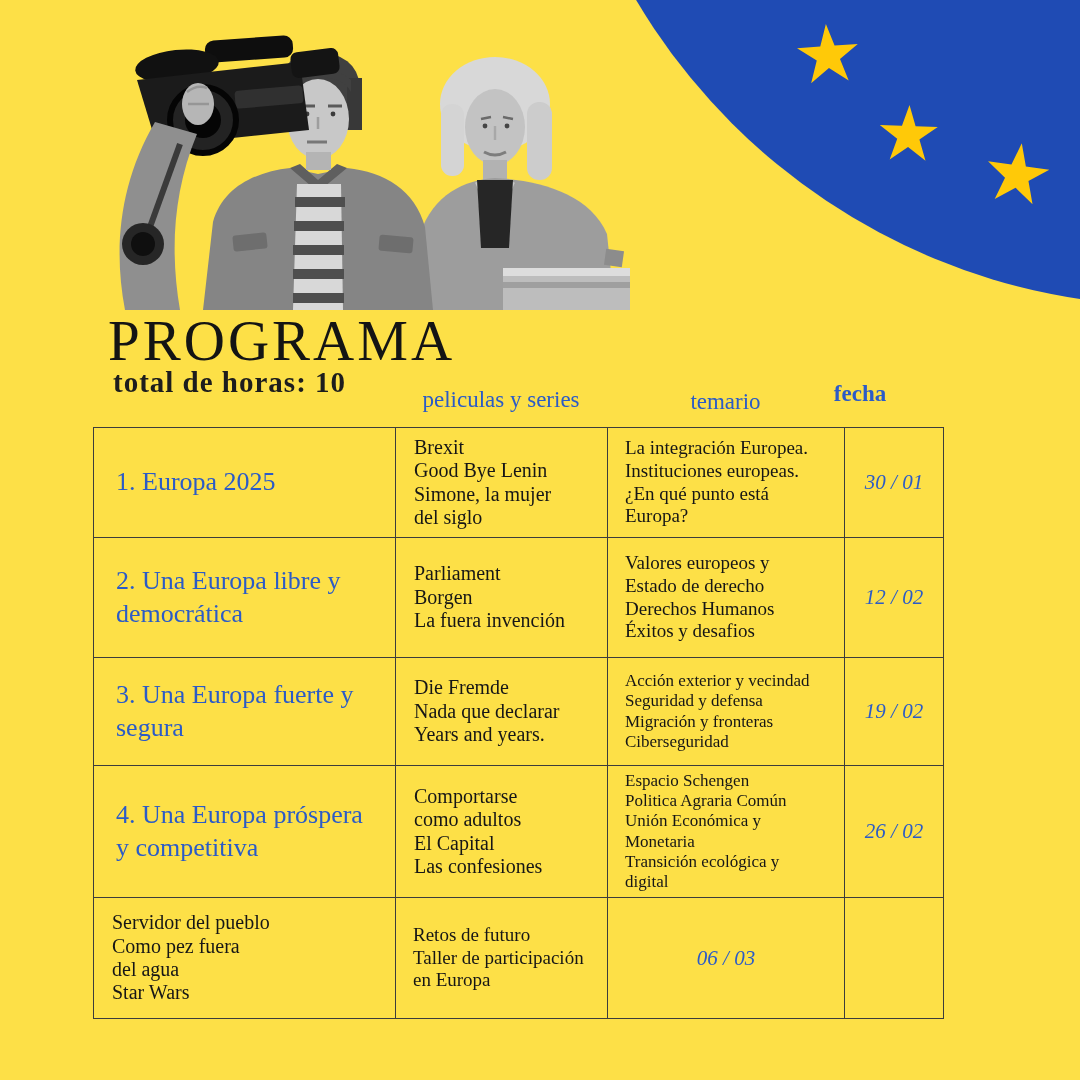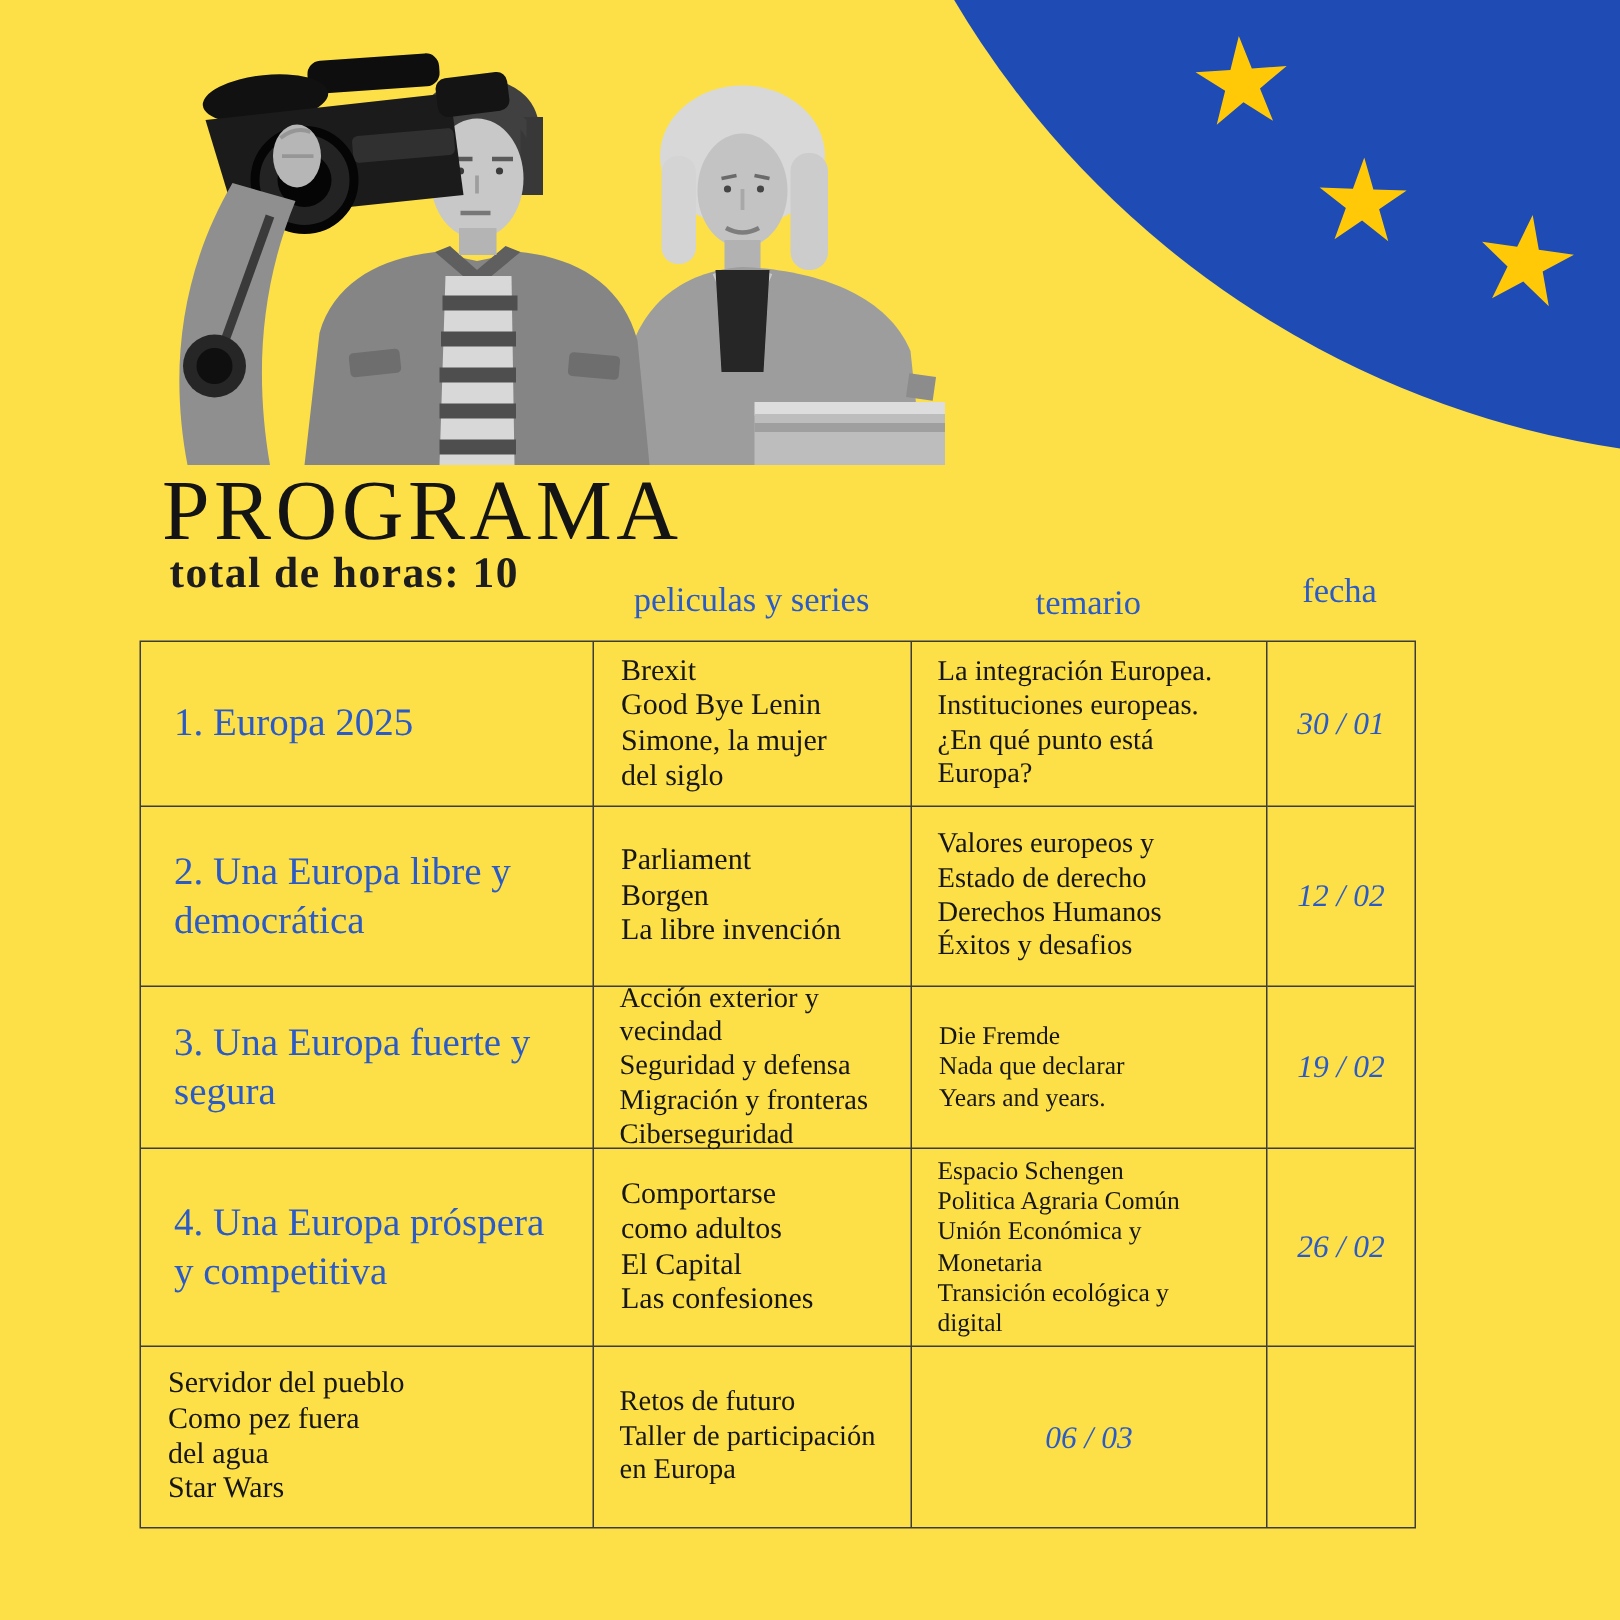--- a/index.html
+++ b/index.html
@@ -36,21 +36,21 @@
   }
   .subtitle{
     position:absolute;left:113px;top:366px;
     font-size:29px;letter-spacing:1px;color:#1d1d1d;font-weight:bold;
   }
 
   
   .col-head{position:absolute;color:var(--accent);font-size:23px;text-align:center;}
   .films-head{left:395px;width:212px;top:387px;}
   .topics-head{left:607px;width:237px;top:389px;}
-  .date-head{left:844px;width:98px;top:381px;}
+  .date-head{left:811px;width:98px;top:381px;font-weight:bold;}
 
   
   .table{
     position:absolute;left:93px;top:427px;
     display:grid;
     grid-template-columns:302px 212px 237px 98px;
     grid-template-rows:110px 120px 108px 132px 120px;
     border:1.6px solid var(--line);
   }
   .cell{
@@ -175,36 +175,36 @@
     <div class="cell c-topics">La integración Europea.
 Instituciones europeas.
 ¿En qué punto está
 Europa?</div>
     <div class="cell c-date">30 / 01</div>
 
     <div class="cell c-title">2. Una Europa libre y
 democrática</div>
     <div class="cell c-films">Parliament
 Borgen
-La libre invención</div>
+La fuera invención</div>
     <div class="cell c-topics">Valores europeos y
 Estado de derecho
 Derechos Humanos
 Éxitos y desafios</div>
     <div class="cell c-date">12 / 02</div>
 
     <div class="cell c-title">3. Una Europa fuerte y
 segura</div>
+    <div class="cell c-films">Die Fremde
+Nada que declarar
+Years and years.</div>
     <div class="cell c-topics">Acción exterior y vecindad
 Seguridad y defensa
 Migración y fronteras
 Ciberseguridad</div>
-    <div class="cell c-films">Die Fremde
-Nada que declarar
-Years and years.</div>
     <div class="cell c-date">19 / 02</div>
 
     <div class="cell c-title">4. Una Europa próspera
 y competitiva</div>
     <div class="cell c-films">Comportarse
 como adultos
 El Capital
 Las confesiones</div>
     <div class="cell c-topics">Espacio Schengen
 Politica Agraria Común

